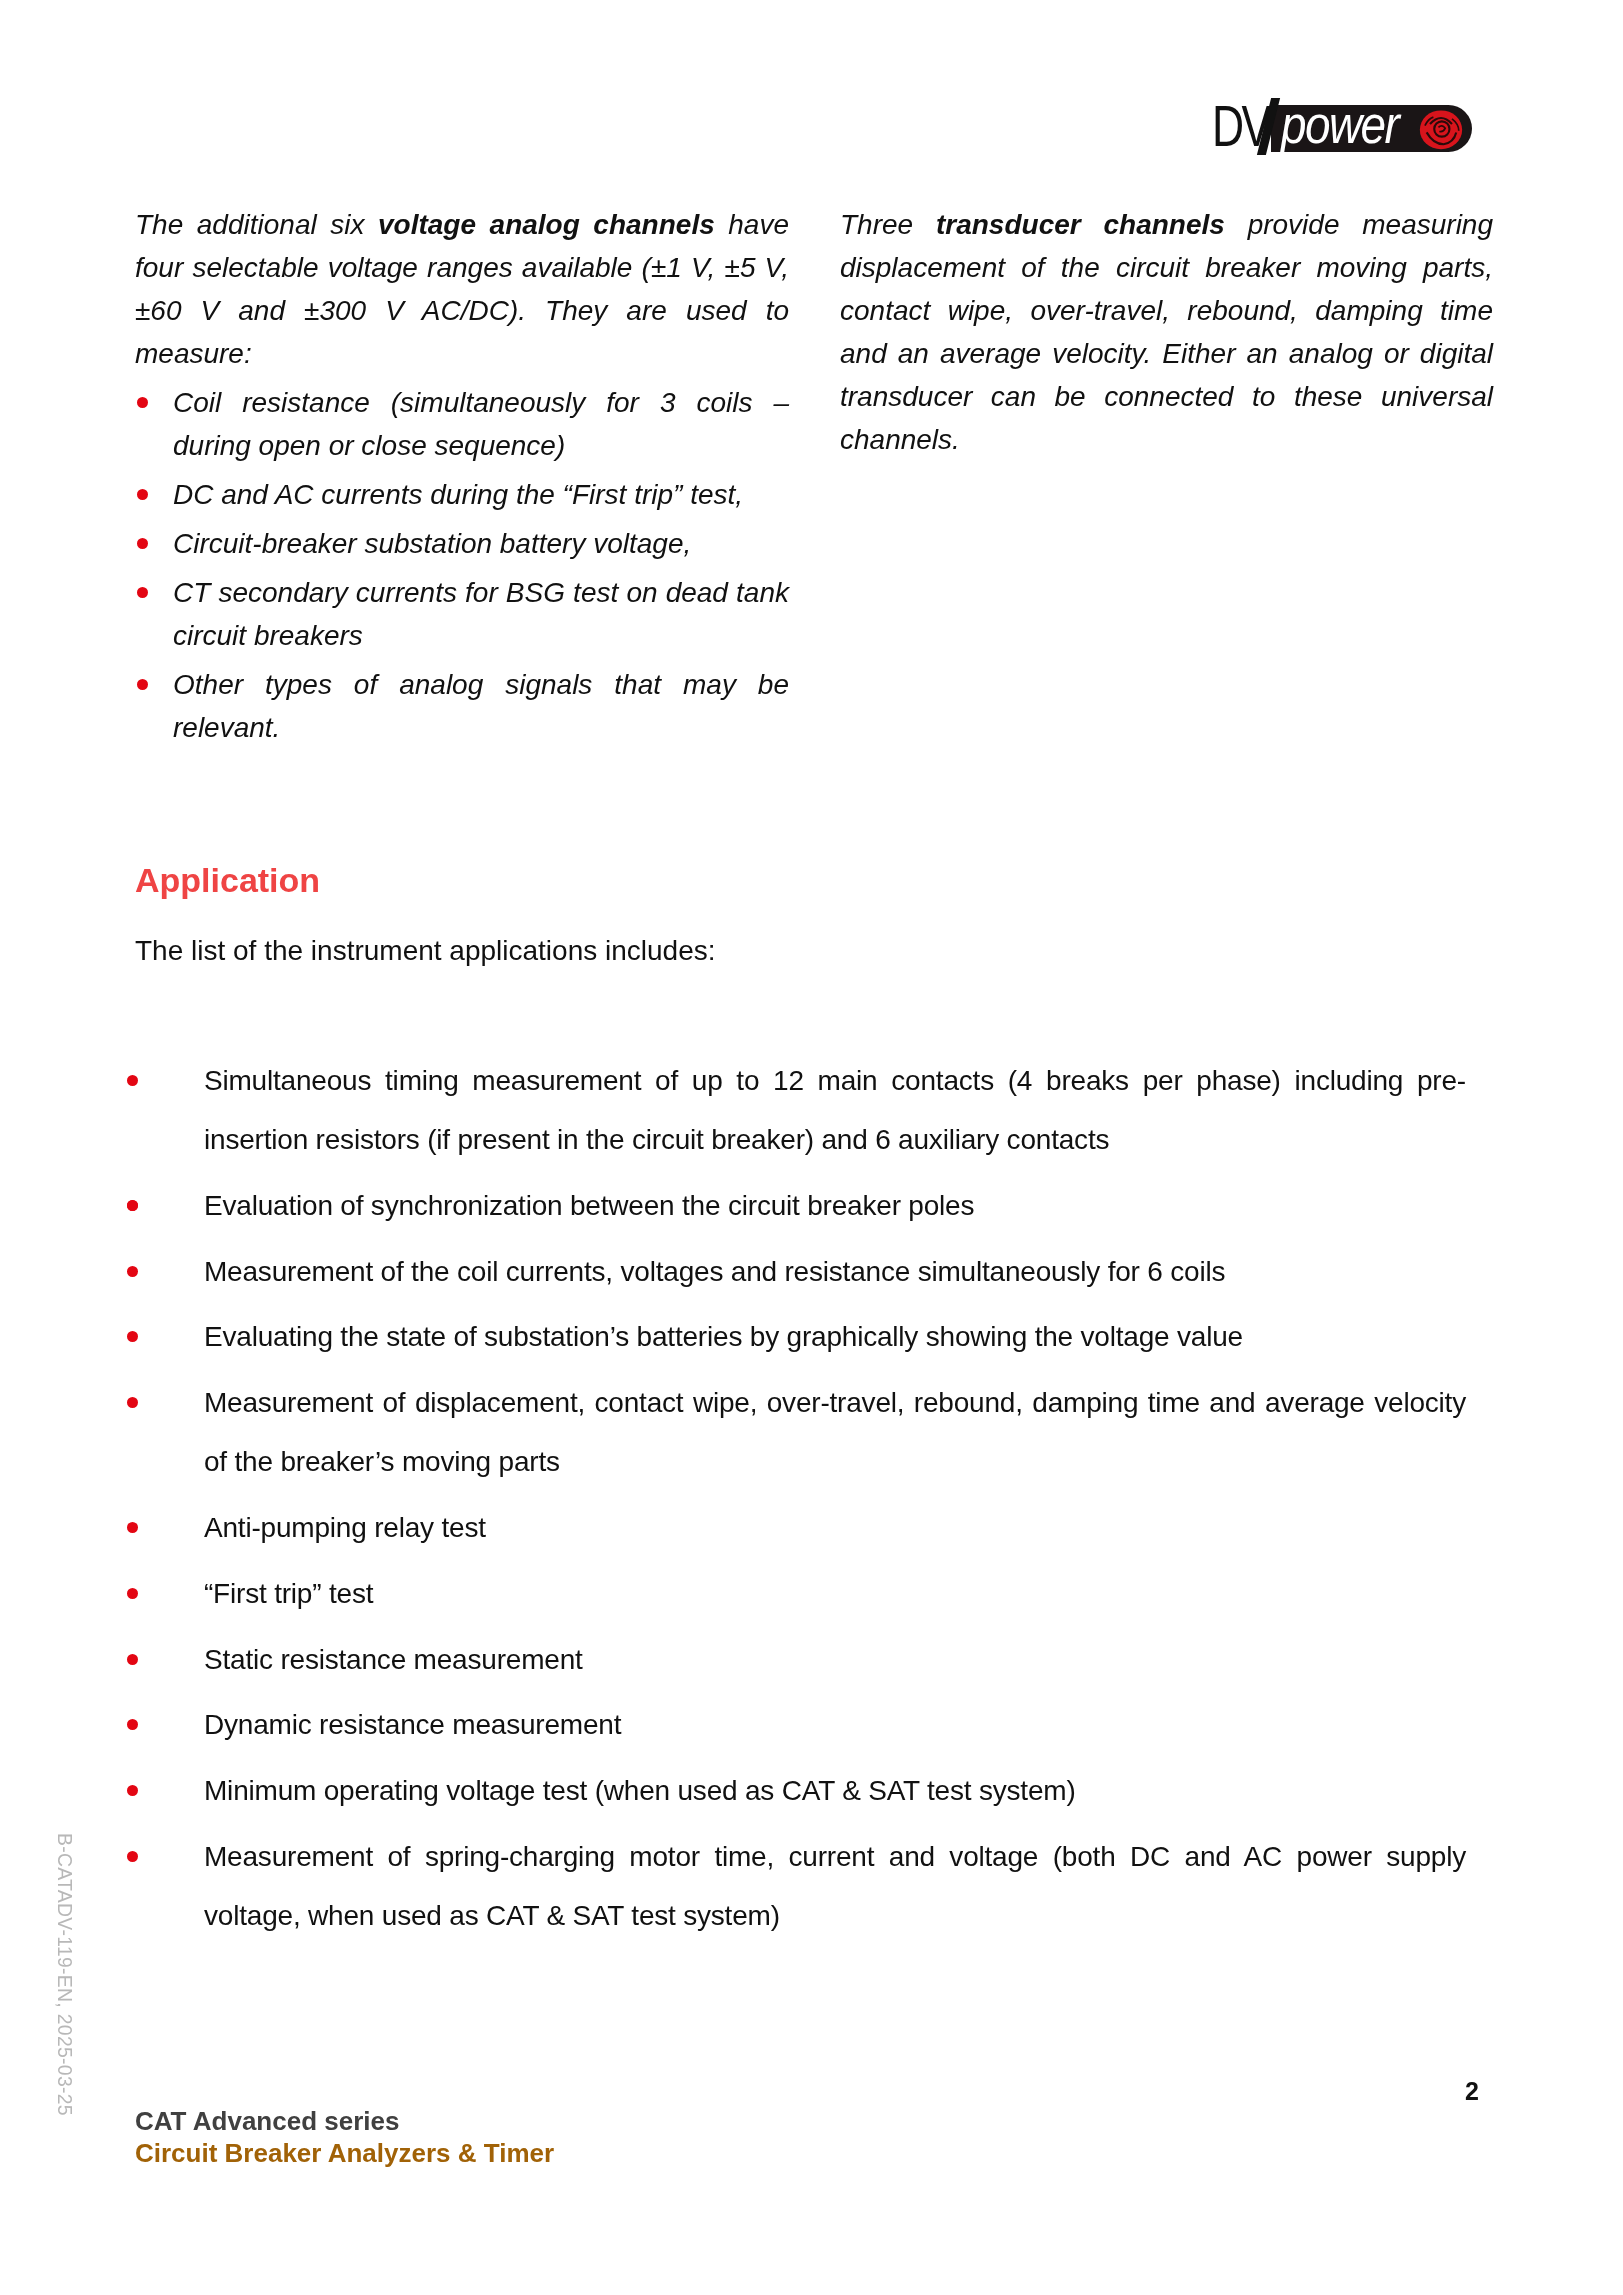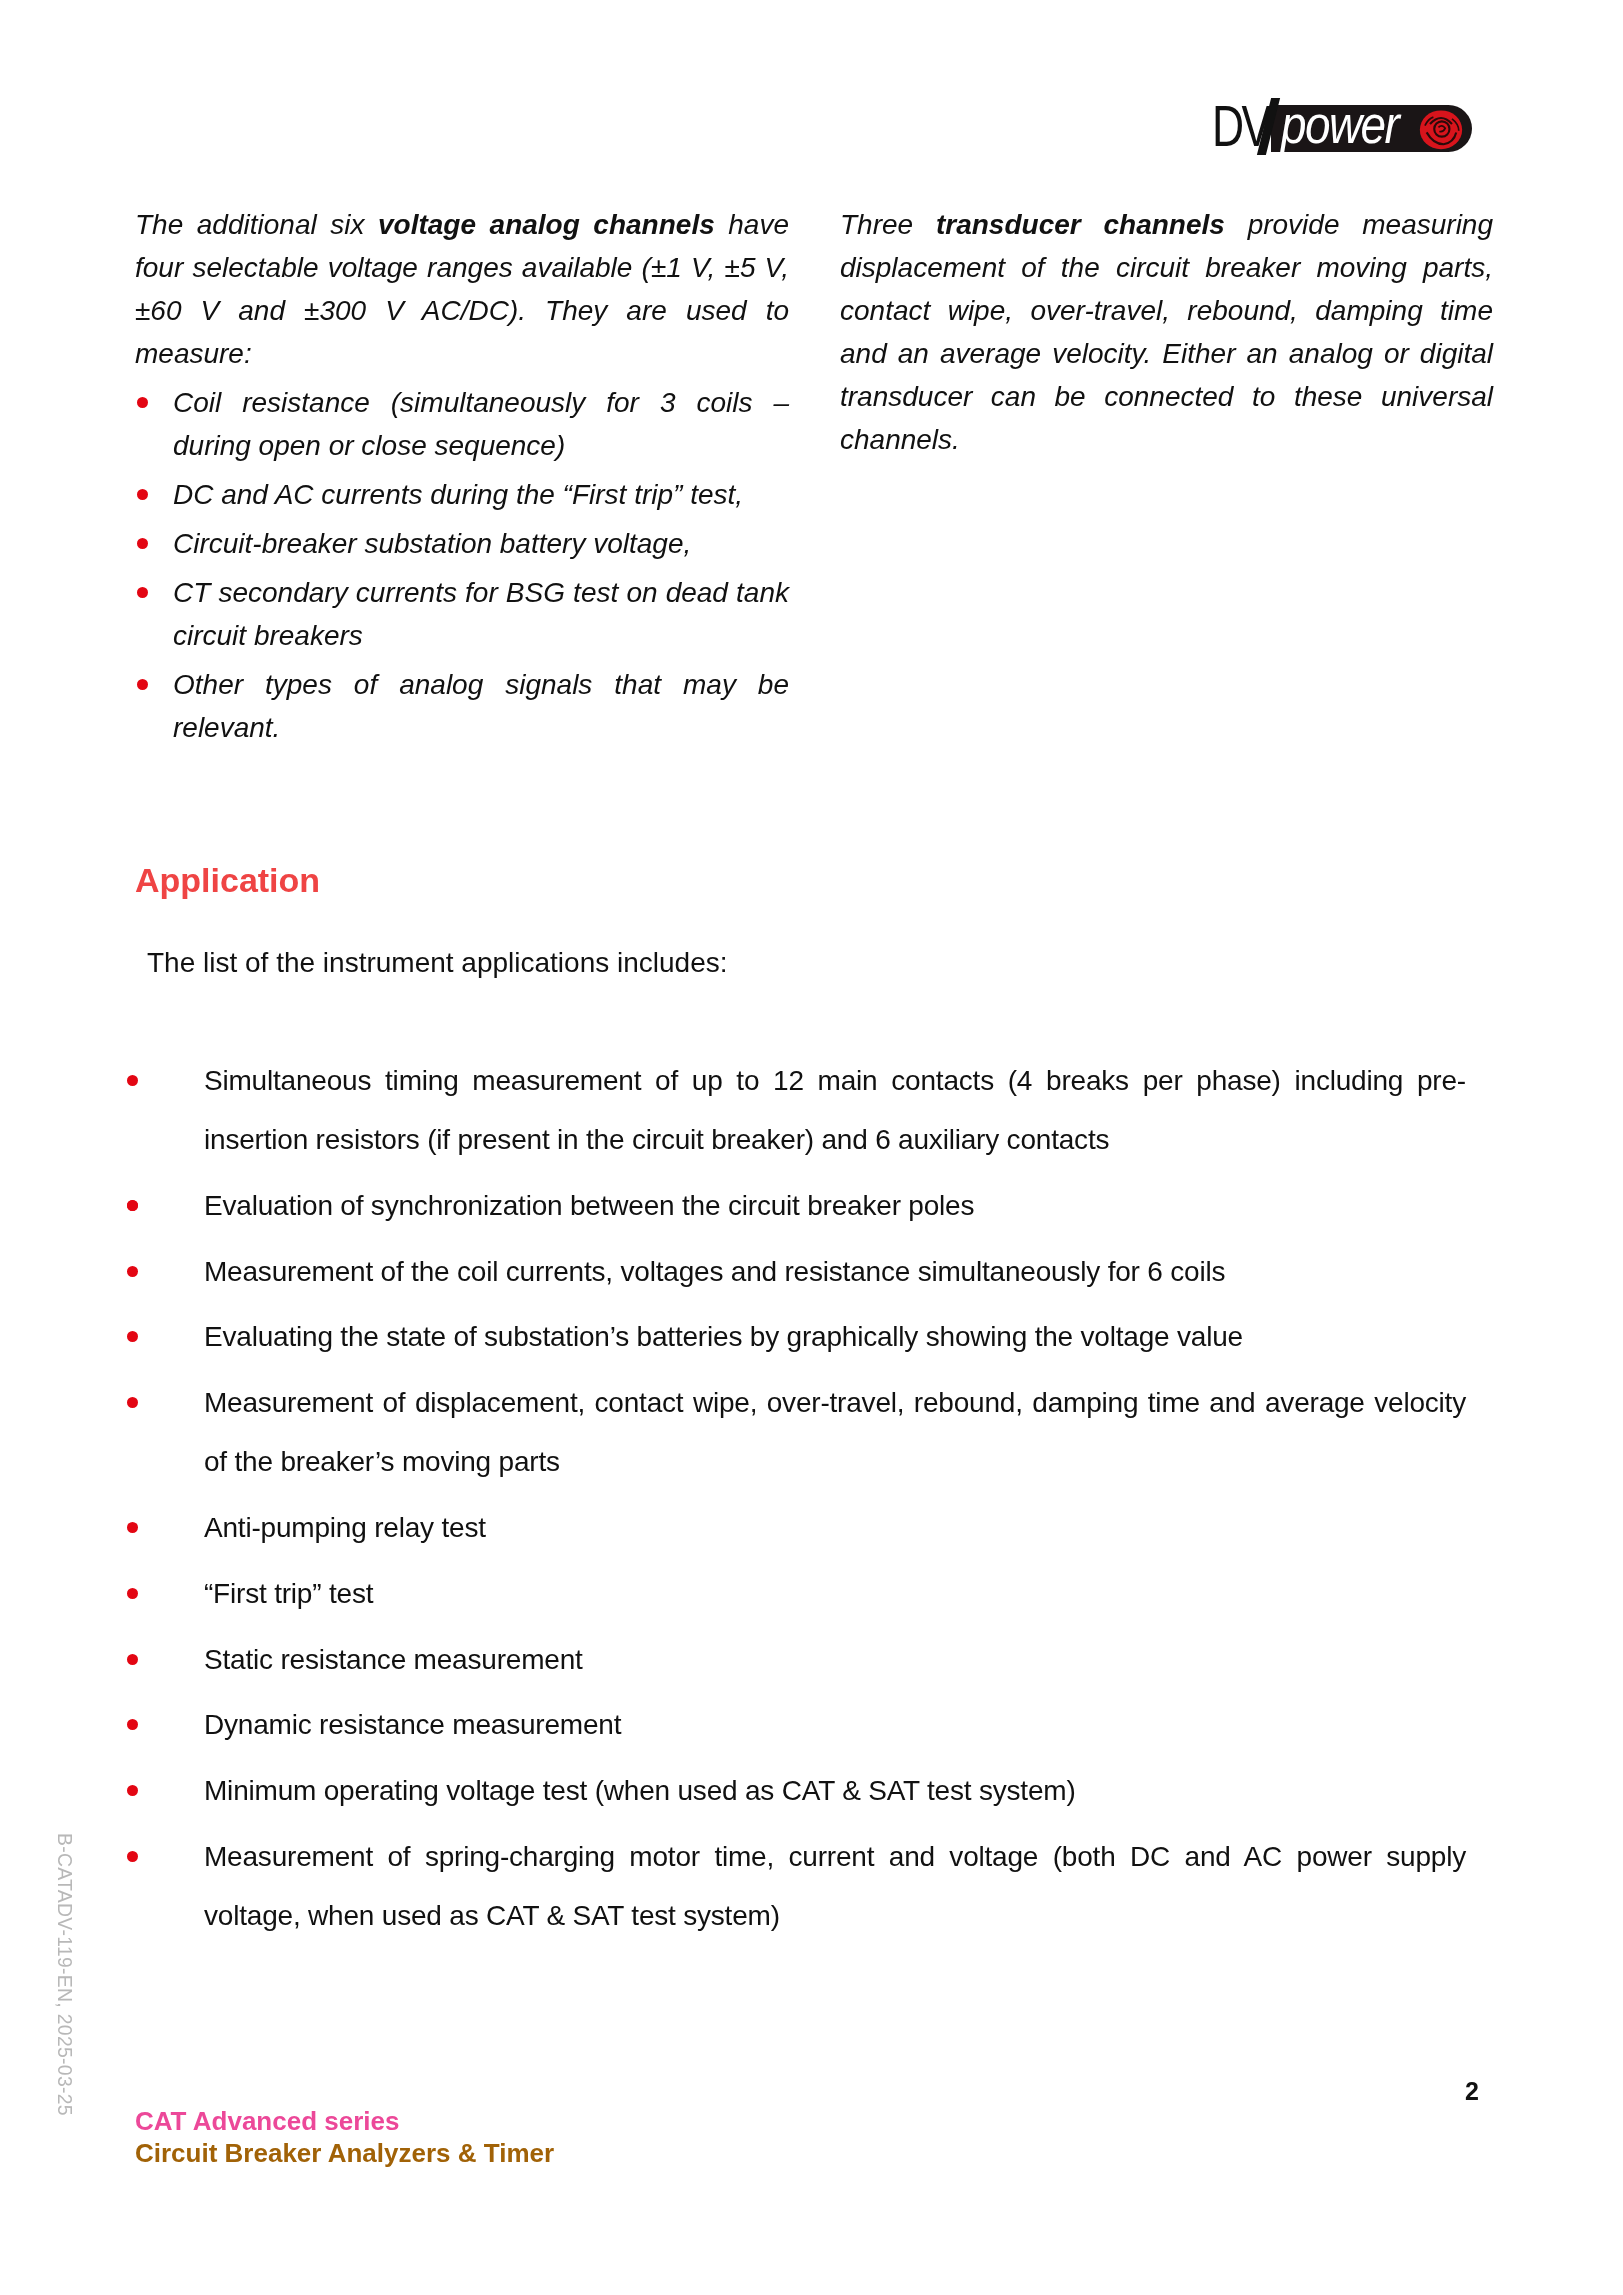--- a/index.html
+++ b/index.html
@@ -47,21 +47,21 @@
   .bullet {
     position: absolute; left: 1.7px; top: 16px; width: 11px; height: 11px;
     border-radius: 50%; background: #e30613;
   }
 
   .section-title {
     position: absolute; left: 135px; top: 859px; margin: 0;
     font-size: 34px; line-height: 42px; font-weight: bold; color: #ef4444;
   }
   .intro {
-    position: absolute; left: 135px; top: 930px; margin: 12px;
+    position: absolute; left: 135px; top: 930px; margin: 0;
     font-size: 28px; line-height: 42px; text-align: center;
   }
 
   .app-list {
     position: absolute; left: 126px; top: 1051px; width: 1340px;
     list-style: none; margin: 0; padding: 0;
     font-size: 28px; line-height: 59px; text-align: justify;
     letter-spacing: -0.2px;
   }
   .app-list li { position: relative; padding-left: 78px; margin-bottom: 6.8px; }
@@ -74,21 +74,21 @@
   }
 
   .page-number {
     position: absolute; left: 1465px; top: 2077px;
     font-size: 25px; font-weight: bold; color: #111;
   }
   .footer {
     position: absolute; left: 135px; top: 2105px;
     font-size: 26px; line-height: 32px; font-weight: bold;
   }
-  .footer .series { color: #ec4899; display: block; }
+  .footer .series { color: #404040; display: block; }
   .footer .product { color: #a16207; display: block; }
 </style>
 </head>
 <body>
 
 <div class="logo">
   <span class="dv">DV</span>
   <div class="pill"></div>
   <div class="slash"></div>
   <span class="power">power</span>

